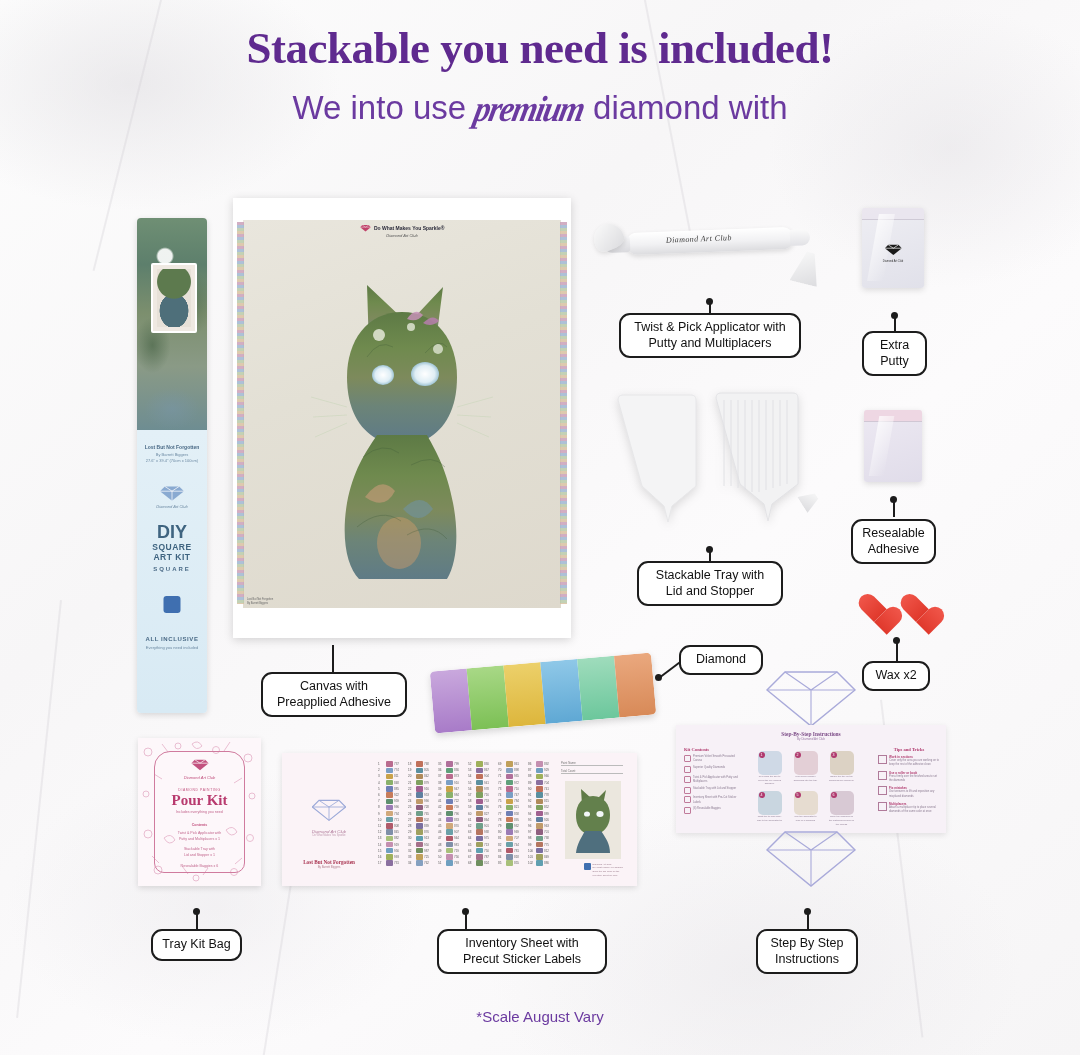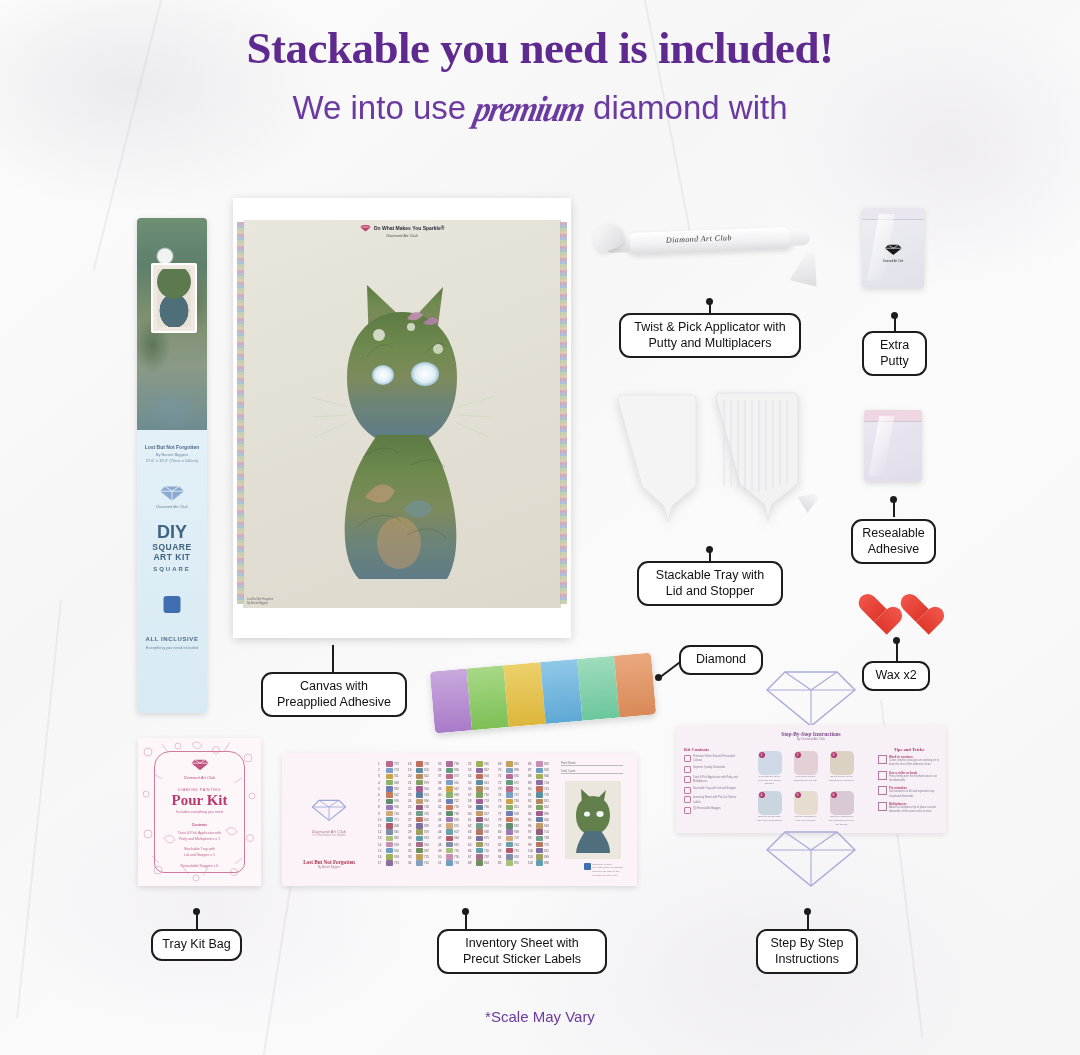--- a/index.html
+++ b/index.html
@@ -1082,13 +1082,13 @@
 <div class="dot" style="left:462px;top:908px;"></div>
 <div class="lead" style="left:465px;top:911px;height:19px;"></div>
 <div class="callout" style="left: 389px; top: 929px; width: 170px; white-space: pre-line; margin-left: 48px;">Inventory Sheet with
 Precut Sticker Labels</div>
 
 <div class="dot" style="left:804px;top:908px;"></div>
 <div class="lead" style="left:807px;top:911px;height:19px;"></div>
 <div class="callout" style="left: 756px; top: 929px; width: 102px; white-space: pre-line;">Step By Step
 Instructions</div>
 
-<div class="scale">*Scale May Vary</div>
+<div class="scale">*Scale August Vary</div>
 
 </body></html>

